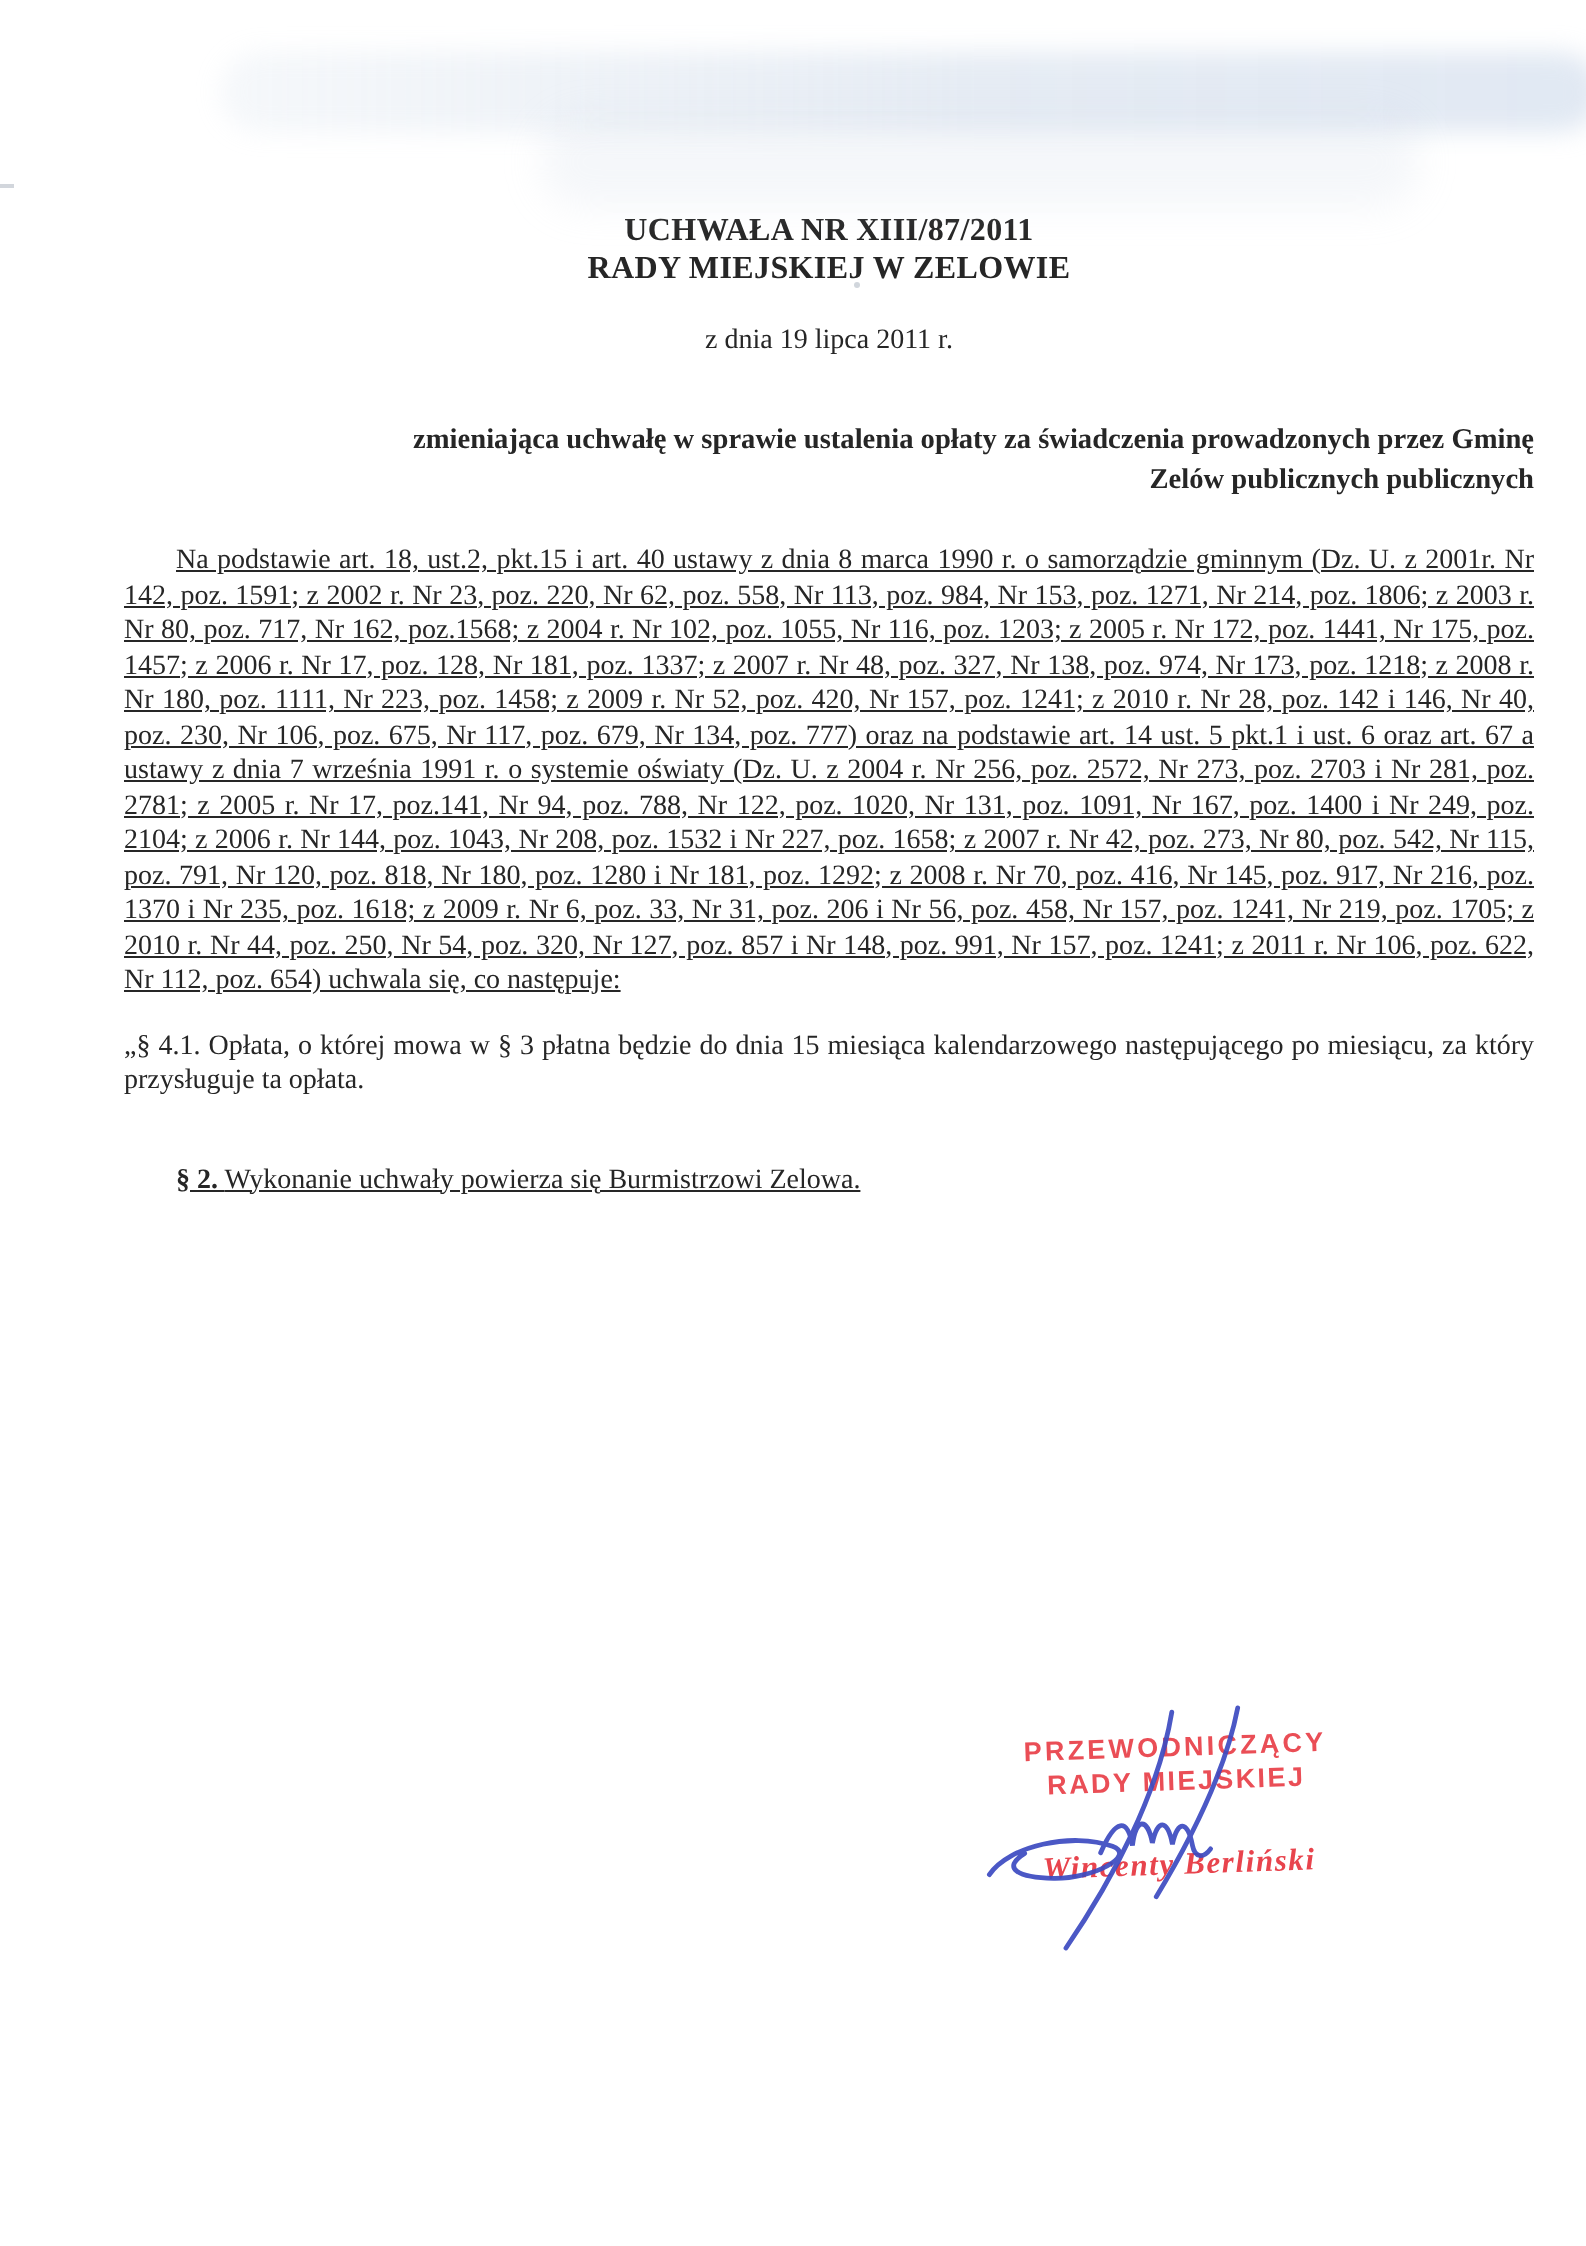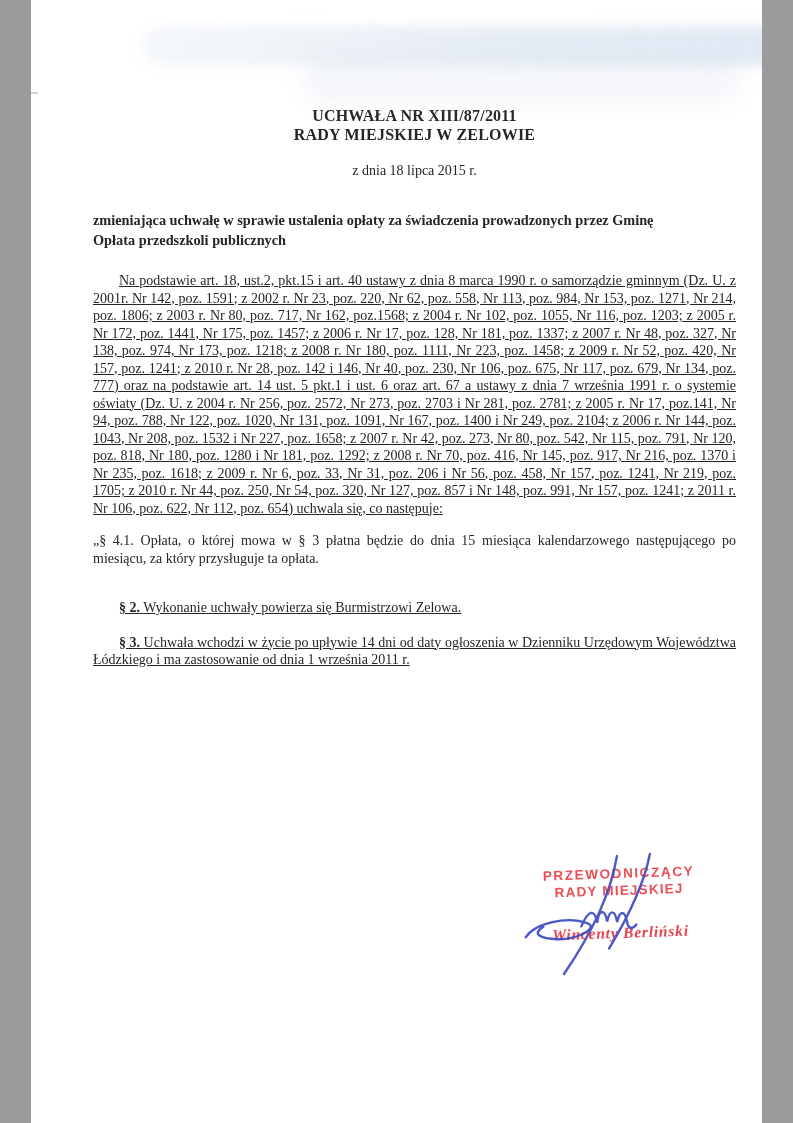--- a/index.html
+++ b/index.html
@@ -1,18 +1,18 @@
 <!DOCTYPE html>
 <html lang="pl"><head>
 <meta charset="utf-8">
 <style>
   html,body { margin:0; padding:0; background:#9b9b9b; }
   .page {
     position:relative;
-    width:731px; height:1123px;
+    width:793px; height:1123px;
     margin:0 auto;
     background:#ffffff;
     overflow:hidden;
     box-sizing:border-box;
     padding:106px 26px 0 62px;
     font-family:"Liberation Serif", serif;
     color:#262626;
   }
   
   .artifact-band-1 {
@@ -28,21 +28,21 @@
     position:absolute; left:0; top:92px; width:7px; height:2px;
     background:#c7ccd3; opacity:0.8; pointer-events:none;
   }
   .artifact-speck {
     position:absolute; left:427px; top:141px; width:3px; height:3px;
     background:#b9c0ca; border-radius:50%; opacity:0.65; pointer-events:none;
   }
 
   .title { text-align:center; font-weight:bold; font-size:16px; line-height:19px; letter-spacing:0.2px; }
   .date-line { text-align:center; font-size:14px; margin-top:19px; }
-  .subject { text-align:left; font-weight:bold; font-size:14.3px; line-height:20px; margin-top:31px;font-family:Liberation Serif, serif; }
+  .subject { text-align:right; font-weight:bold; font-size:14.3px; line-height:20px; margin-top:31px;font-family:Liberation Serif, serif; }
 
   p.body { font-size:14px; line-height:17.5px; text-align:justify; margin:0; }
   .indent { text-indent:26px;text-decoration:underline; }
   .legal-basis { margin-top:22px !important; }
   .sec1   { margin-top:16px !important; }
   .quote1 { margin-top:15px !important;font-family:Liberation Serif, serif; }
   .quote2 { margin-top:0 !important; }
   .sec2   { margin-top:32px !important; }
   .sec3   { margin-top:17px !important; }
   .b { font-weight:bold; }
@@ -77,35 +77,34 @@
   <div class="artifact-band-1"></div>
   <div class="artifact-band-2"></div>
   <div class="artifact-edge-mark"></div>
   <div class="artifact-speck"></div>
 
   <div class="title">
     <div>UCHWAŁA NR XIII/87/2011</div>
     <div>RADY MIEJSKIEJ W ZELOWIE</div>
   </div>
 
-  <div class="date-line">z dnia 18 lipca 2015 r.</div>
+  <div class="date-line">z dnia 19 lipca 2011 r.</div>
 
   <div class="subject">
     <div>zmieniająca uchwałę w sprawie ustalenia opłaty za świadczenia prowadzonych przez Gminę</div>
-    <div>Opłata przedszkoli publicznych</div>
+    <div>Zelów publicznych publicznych</div>
   </div>
 
   <p class="body indent legal-basis">Na podstawie art. 18, ust.2, pkt.15 i art. 40 ustawy z dnia 8 marca 1990 r. o samorządzie gminnym (Dz. U. z 2001r. Nr 142, poz. 1591; z 2002 r. Nr 23, poz. 220, Nr 62, poz. 558, Nr 113, poz. 984, Nr 153, poz. 1271, Nr 214, poz. 1806; z 2003 r. Nr 80, poz. 717, Nr 162, poz.1568; z 2004 r. Nr 102, poz. 1055, Nr 116, poz. 1203; z 2005 r. Nr 172, poz. 1441, Nr 175, poz. 1457; z 2006 r. Nr 17, poz. 128, Nr 181, poz. 1337; z 2007 r. Nr 48, poz. 327, Nr 138, poz. 974, Nr 173, poz. 1218; z 2008 r. Nr 180, poz. 1111, Nr 223, poz. 1458; z 2009 r. Nr 52, poz. 420, Nr 157, poz. 1241; z 2010 r. Nr 28, poz. 142 i 146, Nr 40, poz. 230, Nr 106, poz. 675, Nr 117, poz. 679, Nr 134, poz. 777) oraz na podstawie art. 14 ust. 5 pkt.1 i ust. 6 oraz art. 67 a ustawy z dnia 7 września 1991 r. o systemie oświaty (Dz. U. z 2004 r. Nr 256, poz. 2572, Nr 273, poz. 2703 i Nr 281, poz. 2781; z 2005 r. Nr 17, poz.141, Nr 94, poz. 788, Nr 122, poz. 1020, Nr 131, poz. 1091, Nr 167, poz. 1400 i Nr 249, poz. 2104; z 2006 r. Nr 144, poz. 1043, Nr 208, poz. 1532 i Nr 227, poz. 1658; z 2007 r. Nr 42, poz. 273, Nr 80, poz. 542, Nr 115, poz. 791, Nr 120, poz. 818, Nr 180, poz. 1280 i Nr 181, poz. 1292; z 2008 r. Nr 70, poz. 416, Nr 145, poz. 917, Nr 216, poz. 1370 i Nr 235, poz. 1618; z 2009 r. Nr 6, poz. 33, Nr 31, poz. 206 i Nr 56, poz. 458, Nr 157, poz. 1241, Nr 219, poz. 1705; z 2010 r. Nr 44, poz. 250, Nr 54, poz. 320, Nr 127, poz. 857 i Nr 148, poz. 991, Nr 157, poz. 1241; z 2011 r. Nr 106, poz. 622, Nr 112, poz. 654) uchwala się, co następuje:</p>
 
 
   <p class="body quote1">„§ 4.1. Opłata, o której mowa w § 3 płatna będzie do dnia 15 miesiąca kalendarzowego następującego po miesiącu, za który przysługuje ta opłata.</p>
 
   <p class="body indent sec2"><span class="b">§ 2.</span> <span>Wykonanie uchwały powierza się Burmistrzowi Zelowa.</span></p>
 
-  <p class="body indent sec3"><span class="b">§ 3.</span> <span>Uchwała wchodzi w życie po upływie 14 dni od daty ogłoszenia w Dzienniku Urzędowym Województwa Łódzkiego i ma zastosowanie od dnia 1 września 2011 r.</span></p>
 
   <div class="signature-block">
     <div class="stamp-line stamp-line-1">PRZEWODNICZĄCY</div>
     <div class="stamp-line stamp-line-2">RADY MIEJSKIEJ</div>
     <div class="signer-name">Wincenty Berliński</div>
     <svg class="signature-svg" viewBox="0 0 210 135" xmlns="http://www.w3.org/2000/svg">
       <g fill="none" stroke="#3c4ac1" stroke-width="2.4" stroke-linecap="round" opacity="0.92">
 
         <path d="M104,6 C96,46 72,88 47,122"></path>
         <path d="M137,5 C129,40 108,75 93,98"></path>

